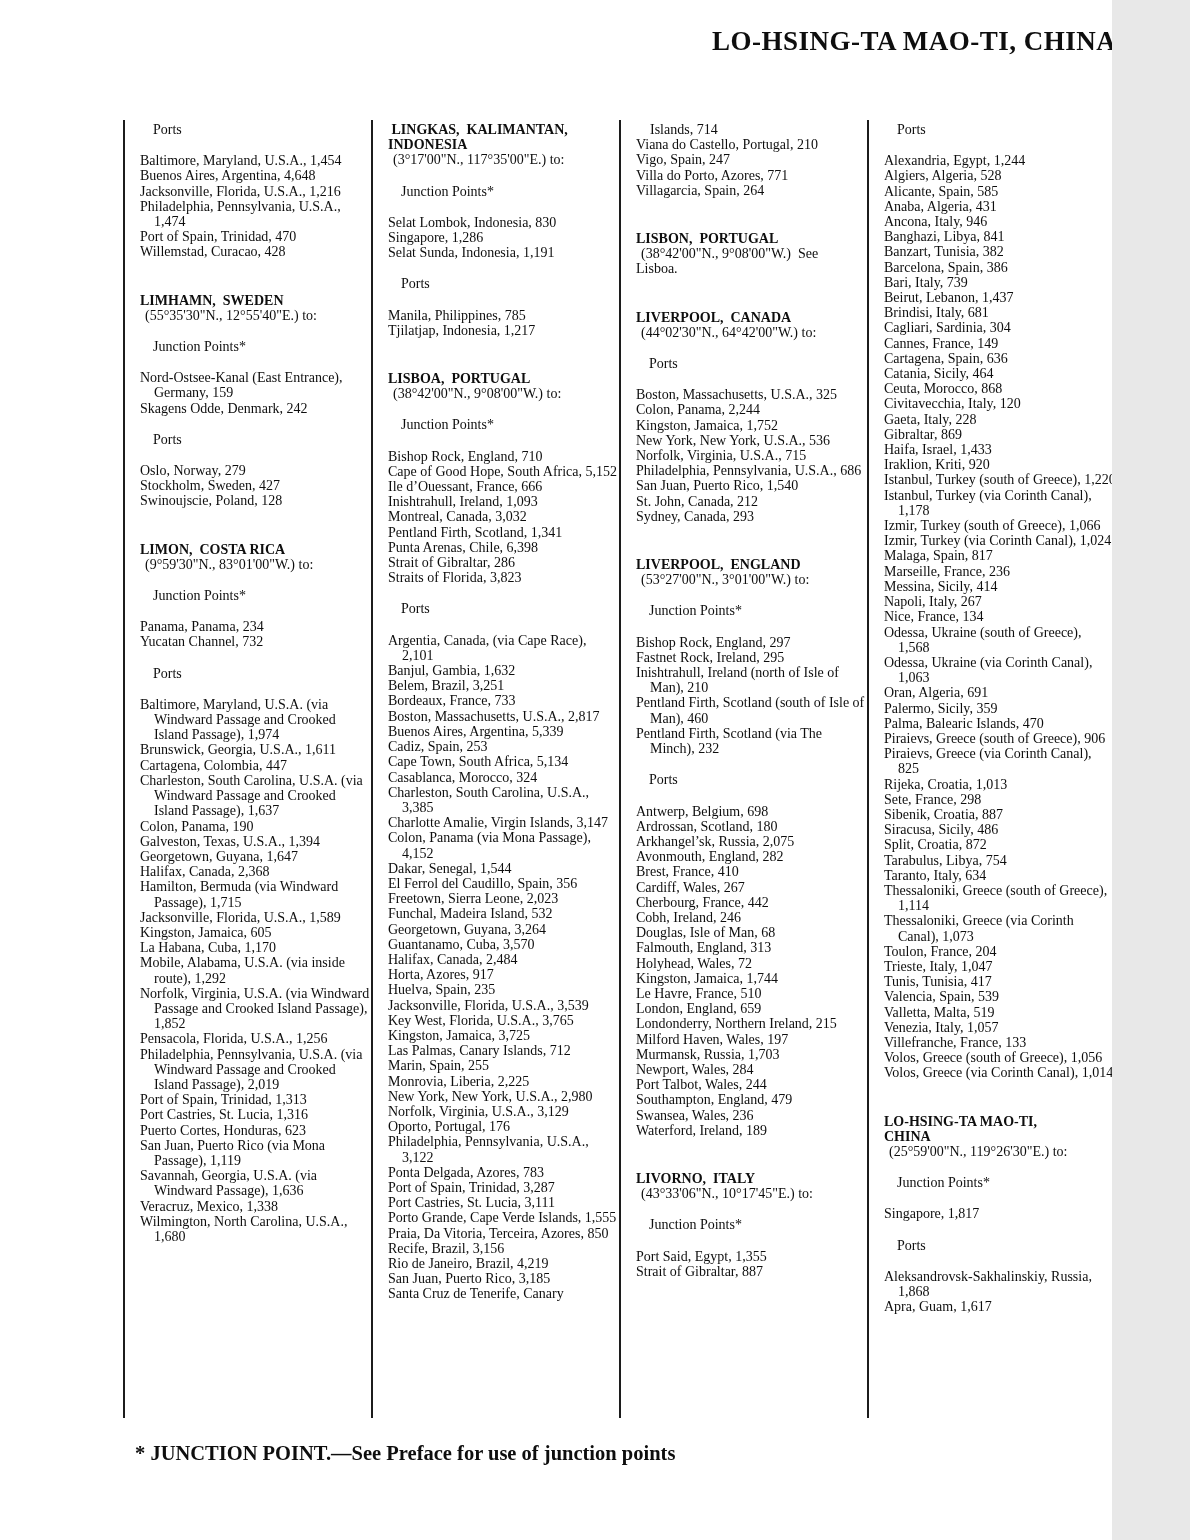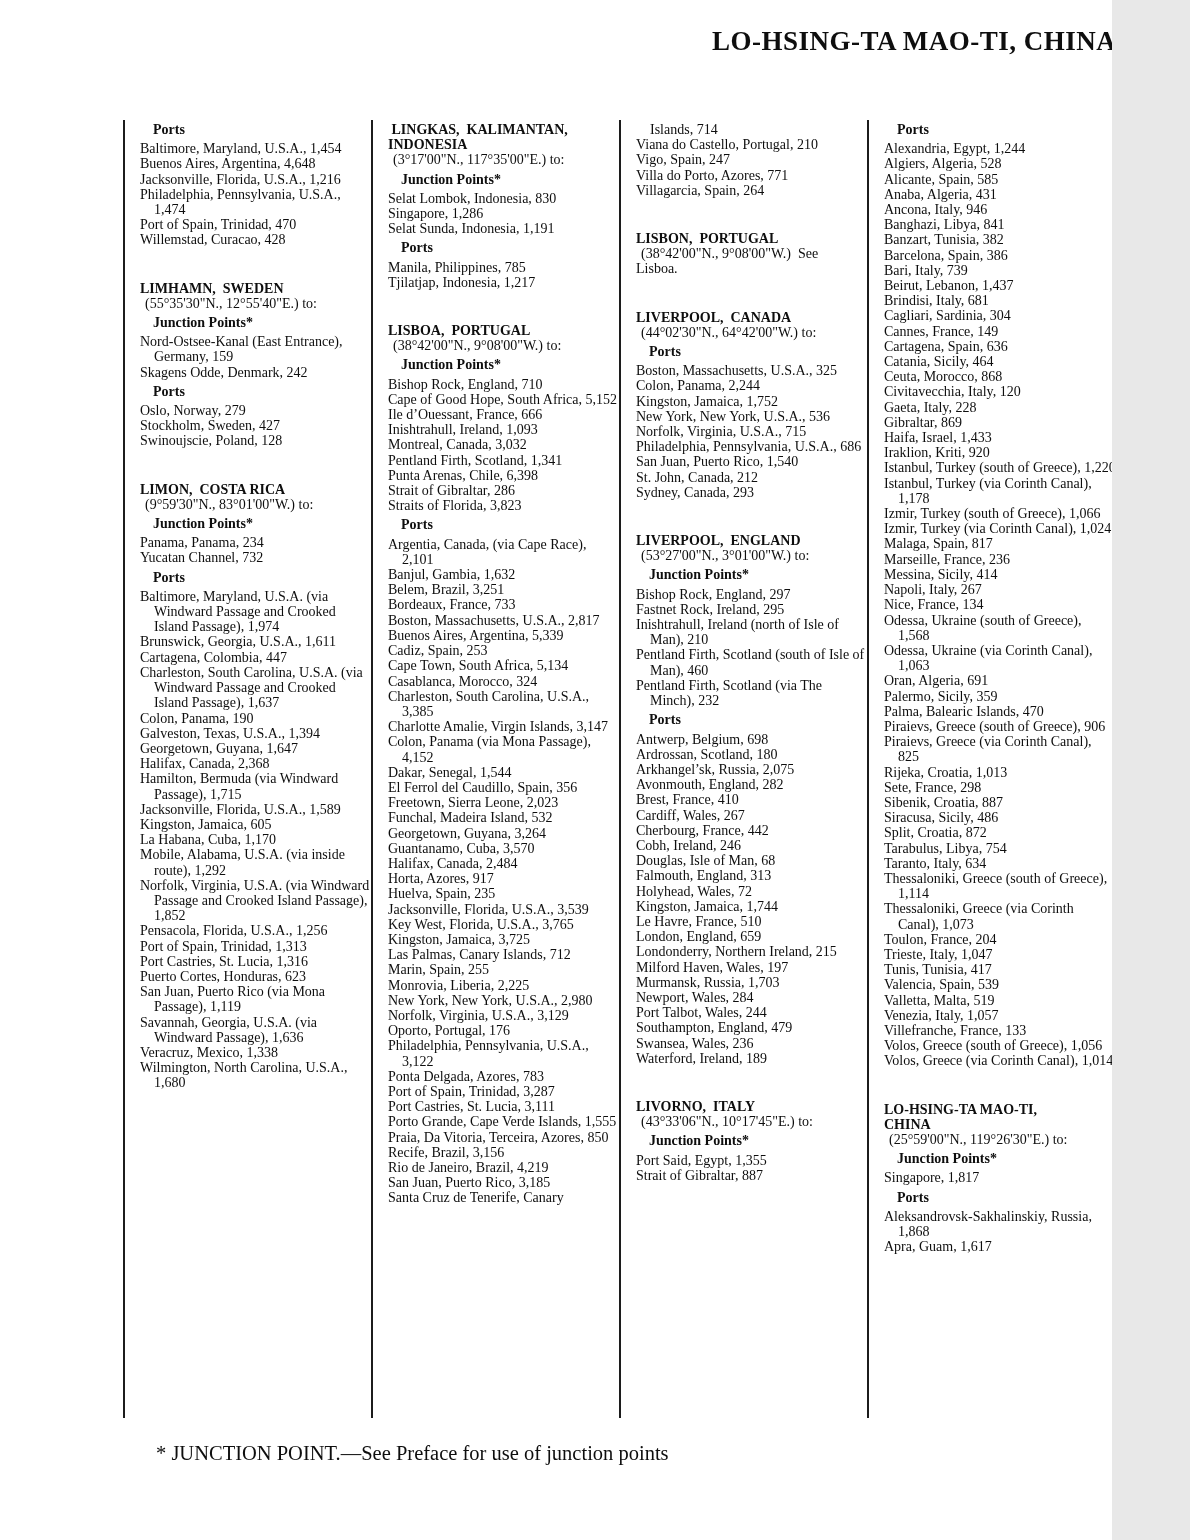--- a/index.html
+++ b/index.html
@@ -11,31 +11,31 @@
     overflow:hidden;
   }
   #page-header {
     position:absolute; top:26px; left:712px;
     font-weight:bold; font-size:27px; line-height:30px;
     letter-spacing:0.5px; white-space:nowrap;
   }
   #page-header .pgnum { margin-left:30px; }
   .vrule { position:absolute; top:120px; height:1298px; width:1.5px; background:#1c1c1c; }
   .col { position:absolute; top:122px; width:232px; }
-  .col .sub { font-weight:bold; padding-left:13px; margin:4px 0; }
+  .col .sub { font-weight:normal; padding-left:13px; margin:16px 0; }
   .col .head { margin-top:33px; }
   .col .hname { font-weight:bold; white-space:pre-wrap; }
   .col .coords { font-weight:normal; padding-left:5px; white-space:pre-wrap; }
   .col .plainline { font-weight:normal; }
   .col .entry { padding-left:14px; text-indent:-14px; }
   .col .cont { padding-left:14px; }
   .col > :first-child { margin-top:0 !important; }
   #page-footer {
-    position:absolute; left:156px; top:1441px;
-    font-weight:normal; font-size:20.5px; line-height:24px;
+    position:absolute; left:135px; top:1441px;
+    font-weight:bold; font-size:20.5px; line-height:24px;
     white-space:nowrap;
   }
 </style>
 </head>
 <body>
 
 <div id="page">
   <div id="page-header">
     <span>LO-HSING-TA MAO-TI, CHINA</span><span class="pgnum">57</span>
   </div>
@@ -80,20 +80,21 @@
       <div class="entry">Galveston, Texas, U.S.A., 1,394</div>
       <div class="entry">Georgetown, Guyana, 1,647</div>
       <div class="entry">Halifax, Canada, 2,368</div>
       <div class="entry">Hamilton, Bermuda (via Windward Passage), 1,715</div>
       <div class="entry">Jacksonville, Florida, U.S.A., 1,589</div>
       <div class="entry">Kingston, Jamaica, 605</div>
       <div class="entry">La Habana, Cuba, 1,170</div>
       <div class="entry">Mobile, Alabama, U.S.A. (via inside route), 1,292</div>
       <div class="entry">Norfolk, Virginia, U.S.A. (via Windward Passage and Crooked Island Passage), 1,852</div>
       <div class="entry">Pensacola, Florida, U.S.A., 1,256</div>
+      <div class="entry">Philadelphia, Pennsylvania, U.S.A. (via Windward Passage and Crooked Island Passage), 2,019</div>
       <div class="entry">Port of Spain, Trinidad, 1,313</div>
       <div class="entry">Port Castries, St. Lucia, 1,316</div>
       <div class="entry">Puerto Cortes, Honduras, 623</div>
       <div class="entry">San Juan, Puerto Rico (via Mona Passage), 1,119</div>
       <div class="entry">Savannah, Georgia, U.S.A. (via Windward Passage), 1,636</div>
       <div class="entry">Veracruz, Mexico, 1,338</div>
       <div class="entry">Wilmington, North Carolina, U.S.A., 1,680</div>
     </div>
   <div class="col" style="left:388px">
       <div class="head">

